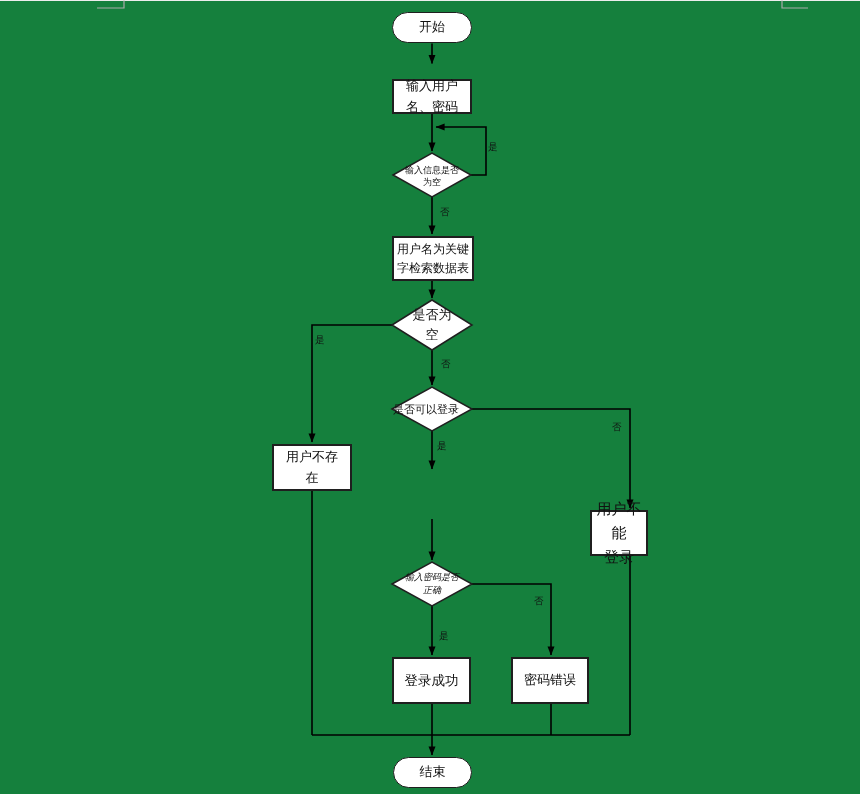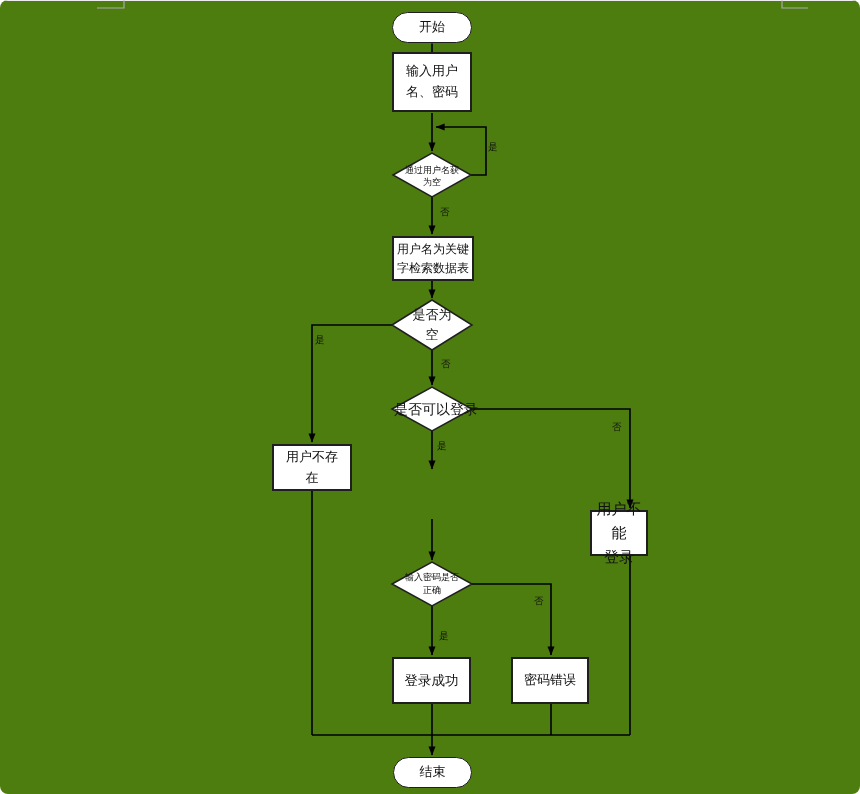--- a/index.html
+++ b/index.html
@@ -1,17 +1,17 @@
 <!DOCTYPE html>
 <html><head>
 <meta charset="utf-8">
 <style>
   html,body{margin:0;padding:0;background:#ffffff;}
   body{width:860px;height:794px;font-family:"Liberation Sans","DejaVu Sans",sans-serif;color:#111;}
-  .stage{position:relative;width:860px;height:794px;overflow:hidden;background:#4d7c0f;border-radius:8px;}
+  .stage{position:relative;width:860px;height:794px;overflow:hidden;background:#15803d;}
   .stage > svg{position:absolute;left:0;top:0;}
   .node{
     position:absolute;display:flex;align-items:center;justify-content:center;
     text-align:center;white-space:pre-line;background:#fff;
     border:2px solid #1f1f1f;box-sizing:border-box;line-height:1.58;
   }
   .stadium{border-radius:16px;border-width:1.5px;}
   .dtext{
     position:absolute;display:flex;align-items:center;justify-content:center;
     text-align:center;white-space:pre-line;pointer-events:none;
@@ -54,38 +54,38 @@
     <path d="M312 735 L630 735" stroke="#000" stroke-width="1.6" fill="none"></path>
     <path d="M432 704 L432 755" stroke="#000" stroke-width="1.6" fill="none" marker-end="url(#arr)"></path>
 
     <polygon points="393,175 432,153 471,175 432,197" fill="#fff" stroke="#1f1f1f" stroke-width="1.5"></polygon>
     <polygon points="392,325 432,300 472,325 432,350" fill="#fff" stroke="#1f1f1f" stroke-width="1.5"></polygon>
     <polygon points="392,409 432,387 472,409 432,431" fill="#fff" stroke="#1f1f1f" stroke-width="1.5"></polygon>
     <polygon points="392,584 432,562 472,584 432,606" fill="#fff" stroke="#1f1f1f" stroke-width="1.5"></polygon>
   </svg>
 
   <div class="node stadium" style="left:392px;top:12px;width:80px;height:31px;font-size:13px;">开始</div>
-  <div class="node" style="left:392px;top:52px;width:80px;height:60px;font-size:13px;">输入用户
+  <div class="node" style="left:392px;top:79px;width:80px;height:35px;font-size:13px;">输入用户
 名、密码</div>
   <div class="node" style="left:392px;top:236px;width:82px;height:45px;font-size:12px;">用户名为关键
 字检索数据表</div>
   <div class="node" style="left:272px;top:444px;width:80px;height:47px;font-size:13px;">用户不存
 在</div>
   <div class="node" style="left:590px;top:510px;width:58px;height:46px;font-size:15px;">用户不能
 登录</div>
   <div class="node" style="left:392px;top:657px;width:79px;height:47px;font-size:13.5px;">登录成功</div>
   <div class="node" style="left:511px;top:657px;width:78px;height:47px;font-size:13px;">密码错误</div>
   <div class="node stadium" style="left:393px;top:757px;width:79px;height:31px;font-size:13px;">结束</div>
 
-  <div class="dtext" style="left:390px;top:158px;width:84px;height:36px;font-size:9px;line-height:12px;">通过用户名获
+  <div class="dtext" style="left:390px;top:158px;width:84px;height:36px;font-size:9px;line-height:12px;">输入信息是否
 为空</div>
   <div class="dtext" style="left:392px;top:301px;width:80px;height:48px;font-size:13px;line-height:20px;text-align:center;">是否为
 空</div>
-  <div class="dtext" style="left:394px;top:398px;width:84px;height:22px;font-size:14px;line-height:12px;">是否可以登录</div>
-  <div class="dtext" style="left:390px;top:568px;width:84px;height:32px;font-size:9px;line-height:13px;">输入密码是否
+  <div class="dtext" style="left:384px;top:398px;width:84px;height:22px;font-size:11px;line-height:12px;">是否可以登录</div>
+  <div class="dtext" style="left:390px;top:568px;width:84px;height:32px;font-size:9px;line-height:13px;font-style:italic;">输入密码是否
 正确</div>
 
   <div class="elabel" style="left:488px;top:142px;">是</div>
   <div class="elabel" style="left:440px;top:207px;">否</div>
   <div class="elabel" style="left:315px;top:335px;">是</div>
   <div class="elabel" style="left:441px;top:359px;">否</div>
   <div class="elabel" style="left:437px;top:441px;">是</div>
   <div class="elabel" style="left:612px;top:422px;">否</div>
   <div class="elabel" style="left:439px;top:631px;">是</div>
   <div class="elabel" style="left:534px;top:596px;">否</div>

